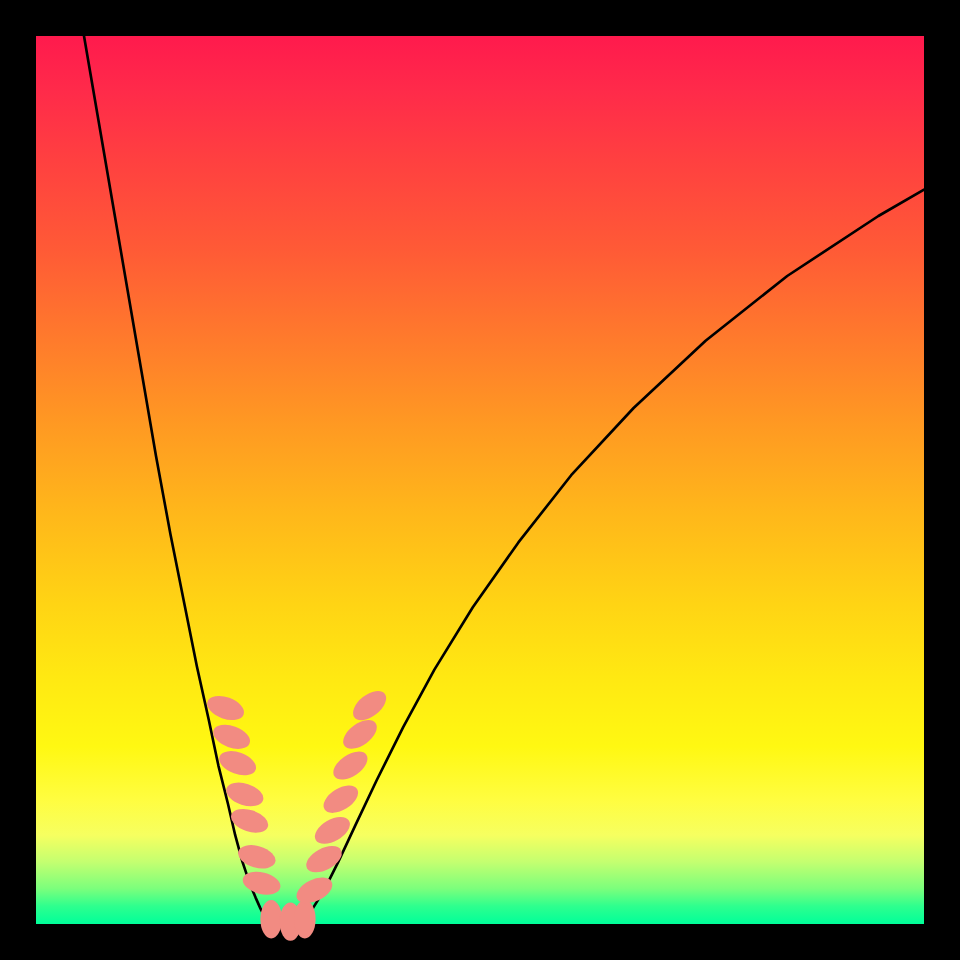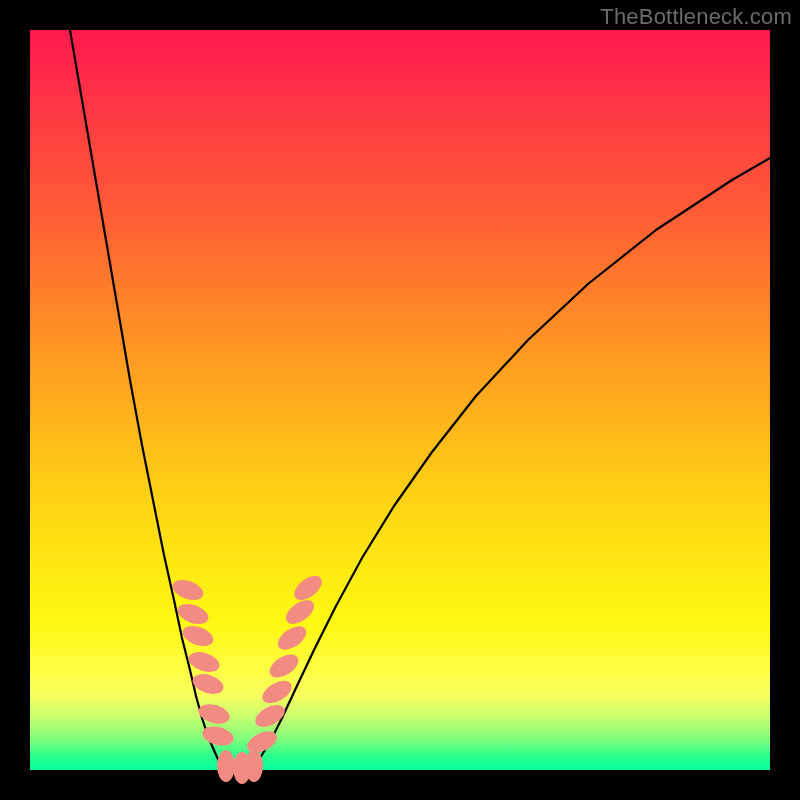--- a/index.html
+++ b/index.html
@@ -58,21 +58,20 @@
     font-size: 22px;
     letter-spacing: 0.2px;
     user-select: none;
   }
 </style>
 </head>
 <body>
 
 <div class="stage">
 
-  <div class="watermark">TheBottleneck.com</div>
 
   <div class="plot-area">
     <svg class="curve" viewBox="0 0 740 740" preserveAspectRatio="none">
       <g id="curve-path-group">
           <path d="M 40 0 L 52 70 L 64 140 L 76 210 L 88 280 L 100 350 L 112 415 L 124 475 L 134 525 L 144 570 L 152 608 L 160 640 L 166 666 L 172 688 L 178 706 L 183 718 L 187 727 L 190 733 L 193 737 L 193 737 L 200 739 L 208 740 L 216 739 L 223 737 L 223 737 L 230 728 L 240 712 L 252 688 L 266 658 L 284 620 L 306 576 L 332 528 L 364 476 L 402 422 L 446 366 L 498 310 L 558 254 L 626 200 L 702 150 L 740 128" fill="none" stroke="#000000" stroke-width="2.2" stroke-linecap="round" stroke-linejoin="round"></path>
         </g>
       <g id="beads-group">
           <ellipse cx="158" cy="560" rx="9" ry="16" fill="#f28b82" transform="rotate(-70 158 560)"></ellipse>
           <ellipse cx="163" cy="584" rx="9" ry="16" fill="#f28b82" transform="rotate(-70 163 584)"></ellipse>
           <ellipse cx="168" cy="606" rx="9" ry="16" fill="#f28b82" transform="rotate(-70 168 606)"></ellipse>

